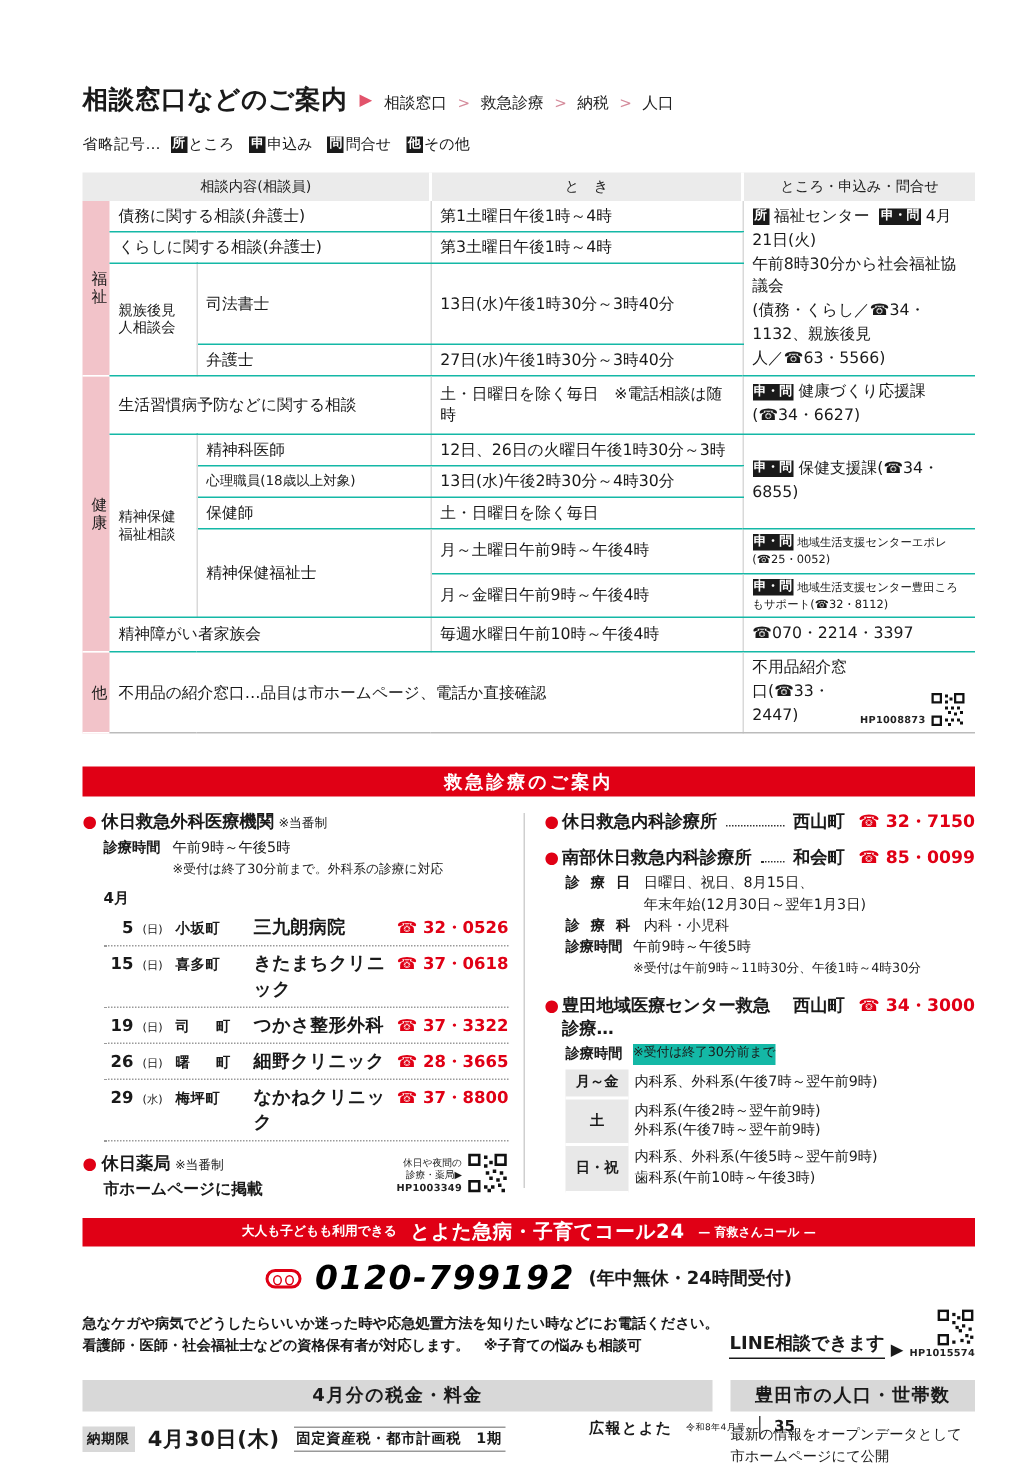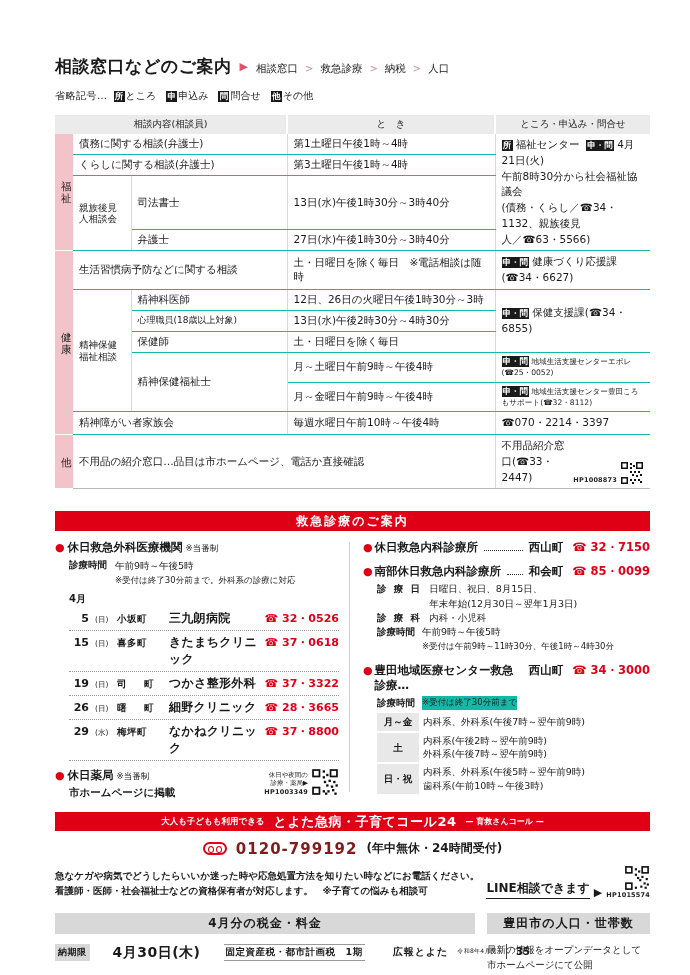--- a/index.html
+++ b/index.html
@@ -125,36 +125,36 @@
   .call-num-row { display: flex; align-items: center; justify-content: center; gap: 9px; margin-top: 9px; }
   .freeicon {
     display: inline-block; border: 2px solid #e00015; border-radius: 7px;
     width: 24px; height: 13px; position: relative;
   }
   .freeicon::before, .freeicon::after {
     content: ""; position: absolute; top: 2px; width: 4px; height: 5px;
     border: 1.6px solid #e00015; border-radius: 50%;
   }
   .freeicon::before { left: 3px; } .freeicon::after { right: 3px; }
-  .call-number { font-size: 15px; font-weight: bold; color: #7f1d1d; letter-spacing: 1px; }
+  .call-number { font-size: 22px; font-weight: bold; color: #000000; letter-spacing: 1px; font-style: italic; }
   .call-paren { font-size: 12px; font-weight: bold; }
   .call-foot { display: flex; align-items: flex-end; margin-top: 7px; }
   .call-txt { flex: 1; font-size: 9.5px; line-height: 1.65; font-weight: bold; }
   .line-area { display: flex; align-items: flex-end; gap: 4px; }
   .line-lbl { font-size: 12px; font-weight: bold; border-bottom: 1.5px solid #1a1a1a; padding-bottom: 1px; }
 
   
   .bottom { margin: 14px 40px 0 55px; width: 595px; display: flex; gap: 12px; position: relative; }
   .bt-left { width: 420px; }
   .bt-right { width: 163px; }
   .gray-band {
     background: #d8d8d8; text-align: center; font-weight: bold; font-size: 12px;
     height: 21px; line-height: 21px; letter-spacing: 1px;
   }
-  .tax-row { display: flex; align-items: center; gap: 23px; margin-top: 10px; }
+  .tax-row { display: flex; align-items: center; gap: 9px; margin-top: 10px; }
   .chip {
     background: #d8d8d8; font-size: 9px; font-weight: bold; padding: 2px 3px; letter-spacing: .5px;
   }
   .tax-date { font-size: 14px; font-weight: bold; letter-spacing: .5px; }
   .tax-item {
     font-size: 9.5px; font-weight: bold; border-top: 1px solid #999; border-bottom: 1px solid #999;
     padding: 1px 2px; letter-spacing: .5px;
   }
   .tax-flex { display: flex; align-items: flex-end; }
   .pop-txt { font-size: 9.5px; line-height: 1.6; margin-top: 8px; }

